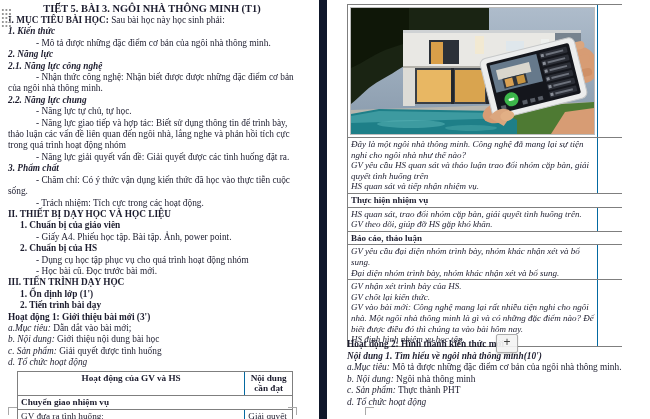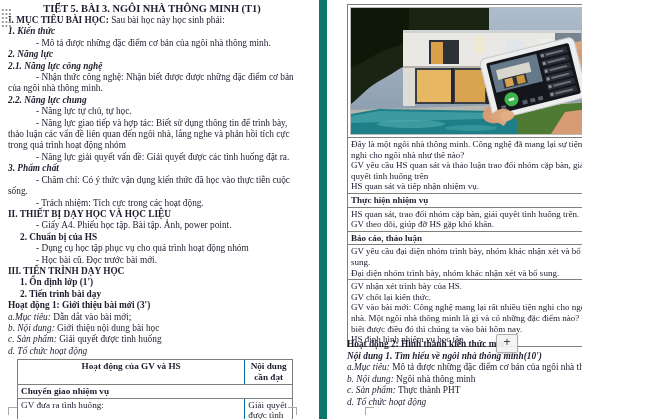--- a/index.html
+++ b/index.html
@@ -1,17 +1,17 @@
 <!DOCTYPE html>
 <html><head>
 <meta charset="utf-8">
 <style>
   html,body{margin:0;padding:0;}
-  .stage{position:relative;width:582px;height:419px;background:#0f766e;overflow:hidden;
-         font-family:"Liberation Serif","DejaVu Serif",serif;color:#1c1c2e;}
+  .stage{position:relative;width:582px;height:419px;background:#0f172a;overflow:hidden;
+         font-family:"Liberation Serif","DejaVu Serif",serif;color:#1c1c2e;padding-left:40px;}
   .page{position:absolute;top:0;height:419px;background:#ffffff;}
   .page-left{left:0;width:319px;}
   .page-right{left:327px;width:319px;}
   .rmargin{position:absolute;left:646px;top:0;width:4px;height:419px;background:#ededed;}
 
   
   .ltext{position:absolute;left:8px;top:2px;width:288px;font-size:9.3px;line-height:11.4px;}
   .ltext p{margin:0;}
   .title{text-align:center;font-weight:bold;font-size:10.4px;line-height:13px;}
   .b{font-weight:bold;} .i{font-style:italic;} .bi{font-weight:bold;font-style:italic;}
@@ -27,21 +27,21 @@
   .sec{font-weight:bold;text-align:left;}
 
   .ltbl{margin-left:9px;margin-top:2px;width:276px;font-size:9.2px;line-height:10.8px;}
   .ltbl .c1{width:228px;} .ltbl .c2{width:48px;}
   .lhdr .c1{text-align:center;font-weight:bold;}
   .lhdr .c2{text-align:center;font-weight:bold;}
   .lbody{height:40px;}
 
   .rtbl{position:absolute;left:20px;top:4px;width:295px;font-size:9px;line-height:10.6px;}
   .rtbl .c1{width:251px;} .rtbl .c2{width:44px;}
-  .rtbl p{margin:0;}
+  .rtbl p{margin:0;font-style:italic;}
   .imgcell{padding:2px;height:132px;}
   .photo-frame{width:245px;height:128px;border:1px solid #bdbdbd;box-sizing:border-box;overflow:hidden;}
 
   .rafter{position:absolute;left:20px;top:339px;width:294px;font-size:9.3px;line-height:11.5px;}
   .rafter p{margin:0;}
 
   
   .plus-btn{position:absolute;left:496px;top:334px;width:20px;height:17px;background:rgba(243,243,243,.92);
             border:1px solid #ababab;border-radius:2px;font-family:"Liberation Sans",sans-serif;
             font-size:12px;line-height:15px;text-align:center;color:#3c3c3c;box-shadow:0 1px 2px rgba(0,0,0,.15);}
@@ -72,20 +72,21 @@
       <p class="bi">2.1. Năng lực công nghệ</p>
       <p class="ind">- Nhận thức công nghệ: Nhận biết được được những đặc điểm cơ bản của ngôi nhà thông minh.</p>
       <p class="bi">2.2. Năng lực chung</p>
       <p class="ind">- Năng lực tự chủ, tự học.</p>
       <p class="ind">- Năng lực giao tiếp và hợp tác: Biết sử dụng thông tin để trình bày, thảo luận các vấn đề liên quan đến ngôi nhà, lắng nghe và phản hồi tích cực trong quá trình hoạt động nhóm</p>
       <p class="ind">- Năng lực giải quyết vấn đề: Giải quyết được các tình huống đặt ra.</p>
       <p class="bi">3. Phẩm chất</p>
       <p class="ind">- Chăm chỉ: Có ý thức vận dụng kiến thức đã học vào thực tiễn cuộc sống.</p>
       <p class="ind">- Trách nhiệm: Tích cực trong các hoạt động.</p>
       <p class="b">II. THIẾT BỊ DẠY HỌC VÀ HỌC LIỆU</p>
+      <p class="h2">1. Chuẩn bị của giáo viên</p>
       <p class="ind">- Giấy A4. Phiếu học tập. Bài tập. Ảnh, power point.</p>
       <p class="h2">2. Chuẩn bị của HS</p>
       <p class="ind">- Dụng cụ học tập phục vụ cho quá trình hoạt động nhóm</p>
       <p class="ind">- Học bài cũ. Đọc trước bài mới.</p>
       <p class="b">III. TIẾN TRÌNH DẠY HỌC</p>
       <p class="h2">1. Ổn định lớp (1')</p>
       <p class="h2">2. Tiến trình bài dạy</p>
       <p class="b">Hoạt động 1: Giới thiệu bài mới (3')</p>
       <p><span class="i">a.Mục tiêu:</span><span> Dẫn dắt vào bài mới;</span></p>
       <p><span class="i">b. Nội dung:</span><span> Giới thiệu nội dung bài học</span></p>

